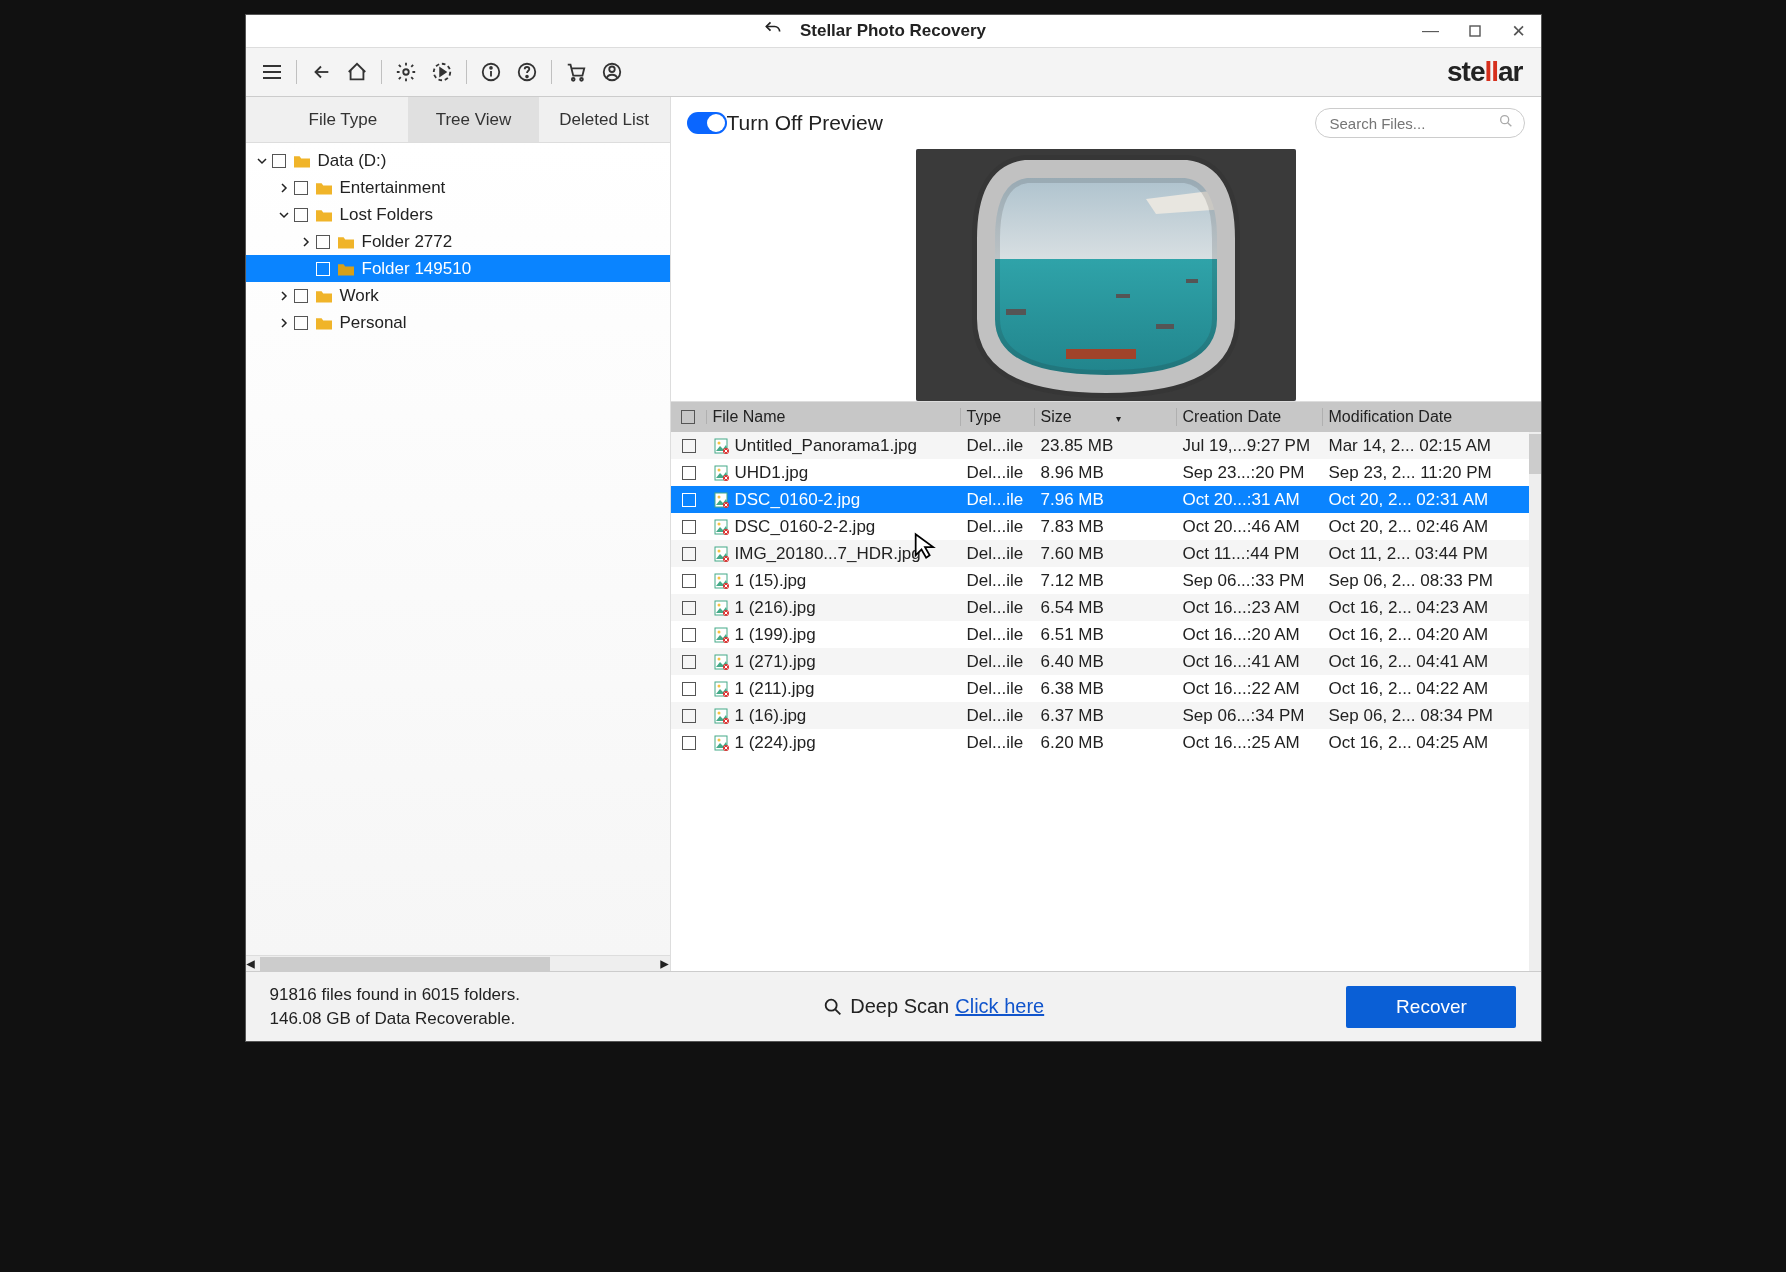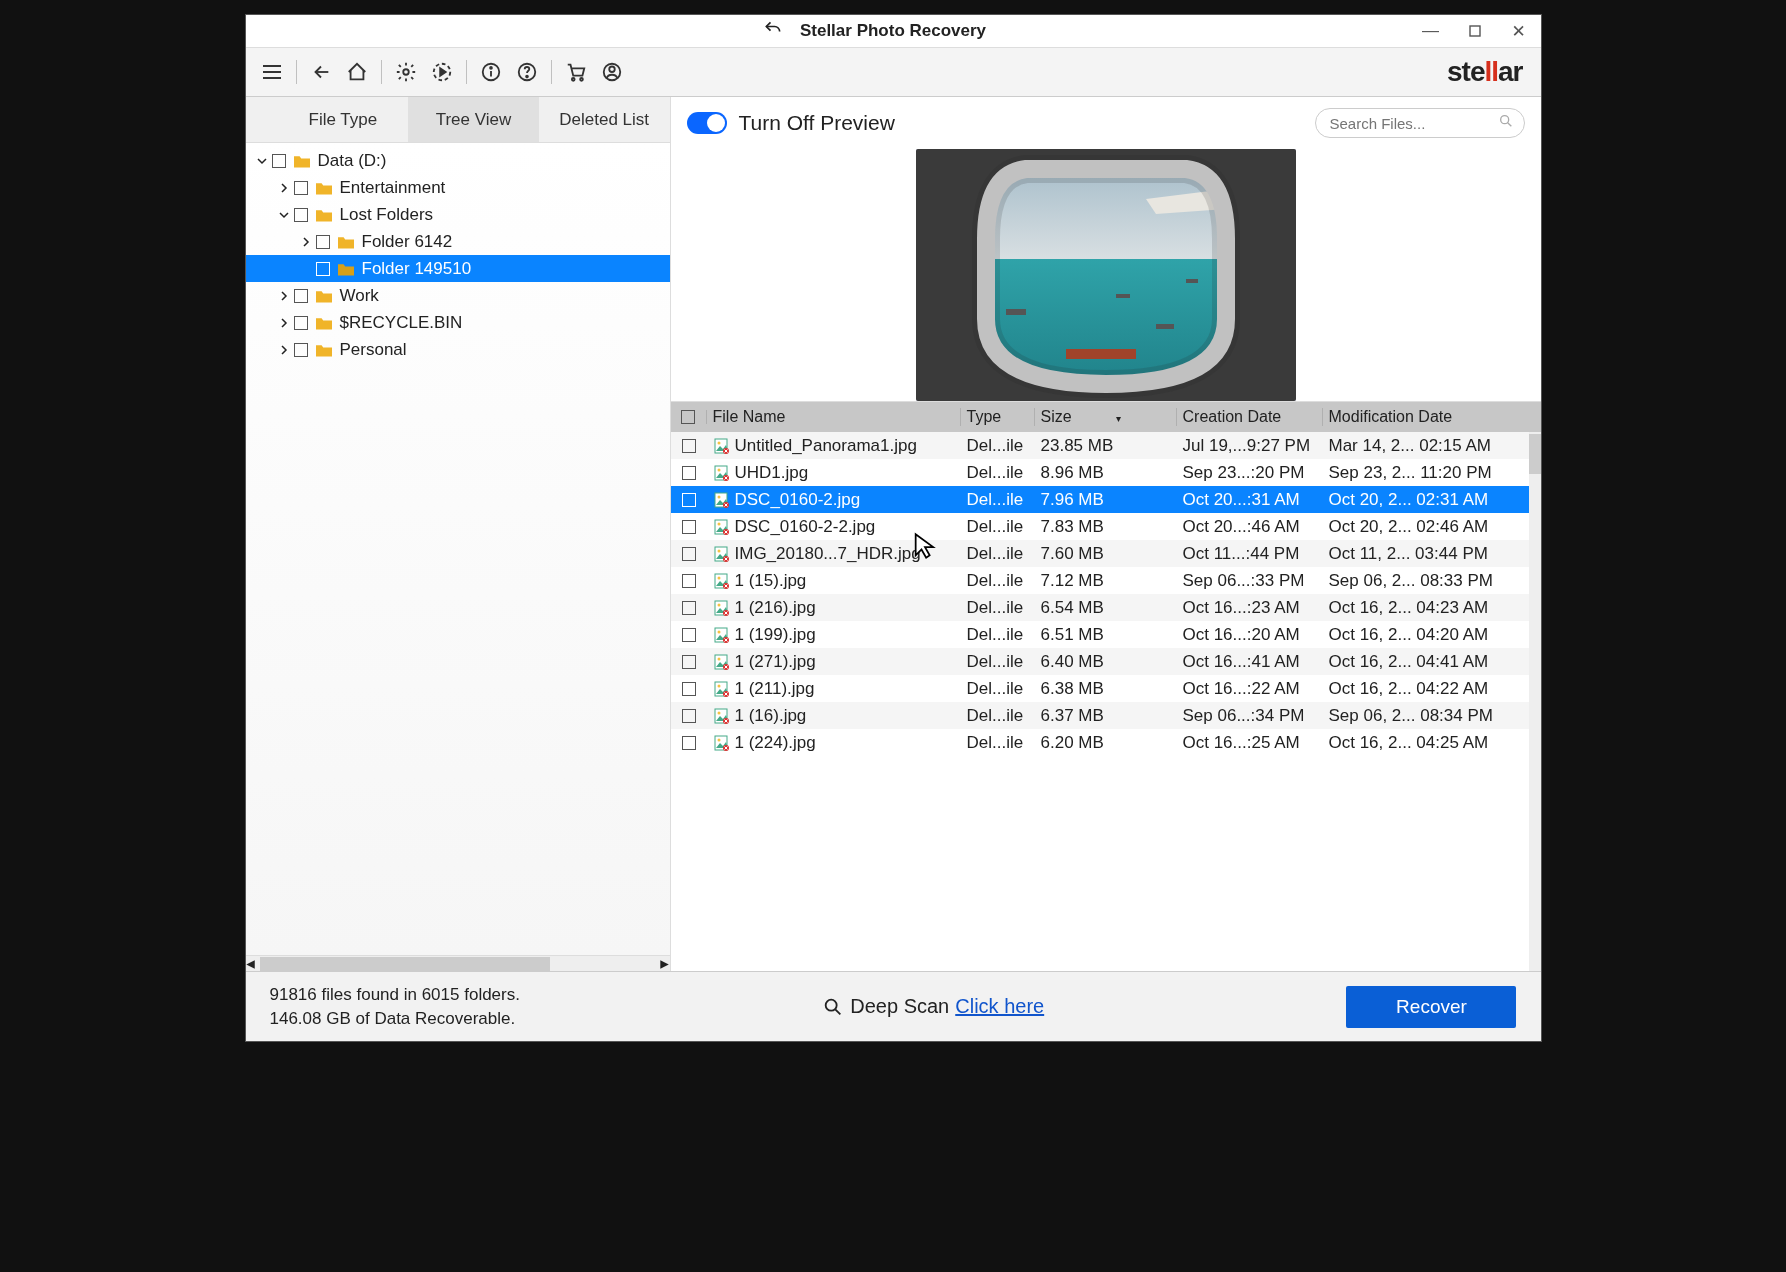--- a/index.html
+++ b/index.html
@@ -30,21 +30,21 @@
   .node .indent { display:inline-block; }
   .node .chev { width: 16px; height:16px; display:inline-flex; align-items:center; justify-content:center; }
   .node .cb { width: 14px; height: 14px; border: 1px solid #555; margin: 0 6px 0 2px; display:inline-block;}
   .node .fld { width: 20px; height: 16px; margin-right: 6px; display:inline-flex; align-items:center; }
   .node.selected { background: #0a84ff; color: #fff; }
   .node.selected .cb { border-color:#fff; }
   .hscroll { height: 16px; background:#eee; border-top:1px solid #ddd; display:flex; align-items:center;}
   .hscroll .thumb { height:14px; background:#ccc; }
   
   .right { flex: 1; display: flex; flex-direction: column; min-width:0;}
-  .preview-bar { height: 52px; display: flex; align-items: center; padding: 0 16px; gap: 12px; }
+  .preview-bar { height: 52px; display: flex; align-items: center; padding: 0 16px; }
   .toggle { width: 40px; height: 22px; border-radius: 11px; background: #0a66ff; position: relative; }
   .toggle .knob { position: absolute; right: 2px; top: 2px; width: 18px; height: 18px; border-radius: 50%; background: #fff; }
   .preview-bar .label { font-size: 21px; font-weight: 500; }
   .search { margin-left: auto; display: flex; align-items: center; border: 1px solid #ccc; border-radius: 18px; height: 30px; padding: 0 12px; width: 210px; position: relative; }
   .search input { border: none; outline: none; font-size: 15px; width: 160px; }
   .search .sico { position:absolute; right:10px; color:#aaa; }
   .preview { flex: 0 0 252px; display: flex; align-items: center; justify-content: center; }
   .preview .img { width: 380px; height: 252px; background:#aac; border-radius:2px; overflow:hidden; position:relative;}
   
   .grid { flex: 1; display:flex; flex-direction:column; min-height:0; border-top:1px solid #ddd;}
@@ -233,21 +233,21 @@
               <svg width="12" height="12" viewBox="0 0 12 12">
                 <polyline points="4,2 8,6 4,10" fill="none" stroke="#222" stroke-width="1.5"></polyline>
               </svg>
             </span>
             <span class="cb"></span>
             <span class="fld">
               <svg width="20" height="16" viewBox="0 0 24 20">
                 <path d="M2 4h7l2 3h11v11H2z" fill="#f0b429"></path>
               </svg>
             </span>
-            <span>Folder 6142</span>
+            <span>Folder 2772</span>
           </div>
           <div class="node selected">
             <span class="indent" style="width:52px"></span>
             <span class="chev"></span>
             <span class="cb"></span>
             <span class="fld">
               <svg width="20" height="16" viewBox="0 0 24 20">
                 <path d="M2 4h7l2 3h11v11H2z" fill="#d7a019"></path>
               </svg>
             </span>
@@ -260,35 +260,20 @@
                 <polyline points="4,2 8,6 4,10" fill="none" stroke="#222" stroke-width="1.5"></polyline>
               </svg>
             </span>
             <span class="cb"></span>
             <span class="fld">
               <svg width="20" height="16" viewBox="0 0 24 20">
                 <path d="M2 4h7l2 3h11v11H2z" fill="#f0b429"></path>
               </svg>
             </span>
             <span>Work</span>
-          </div>
-          <div class="node">
-            <span class="indent" style="width:30px"></span>
-            <span class="chev">
-              <svg width="12" height="12" viewBox="0 0 12 12">
-                <polyline points="4,2 8,6 4,10" fill="none" stroke="#222" stroke-width="1.5"></polyline>
-              </svg>
-            </span>
-            <span class="cb"></span>
-            <span class="fld">
-              <svg width="20" height="16" viewBox="0 0 24 20">
-                <path d="M2 4h7l2 3h11v11H2z" fill="#f0b429"></path>
-              </svg>
-            </span>
-            <span>$RECYCLE.BIN</span>
           </div>
           <div class="node">
             <span class="indent" style="width:30px"></span>
             <span class="chev">
               <svg width="12" height="12" viewBox="0 0 12 12">
                 <polyline points="4,2 8,6 4,10" fill="none" stroke="#222" stroke-width="1.5"></polyline>
               </svg>
             </span>
             <span class="cb"></span>
             <span class="fld">

